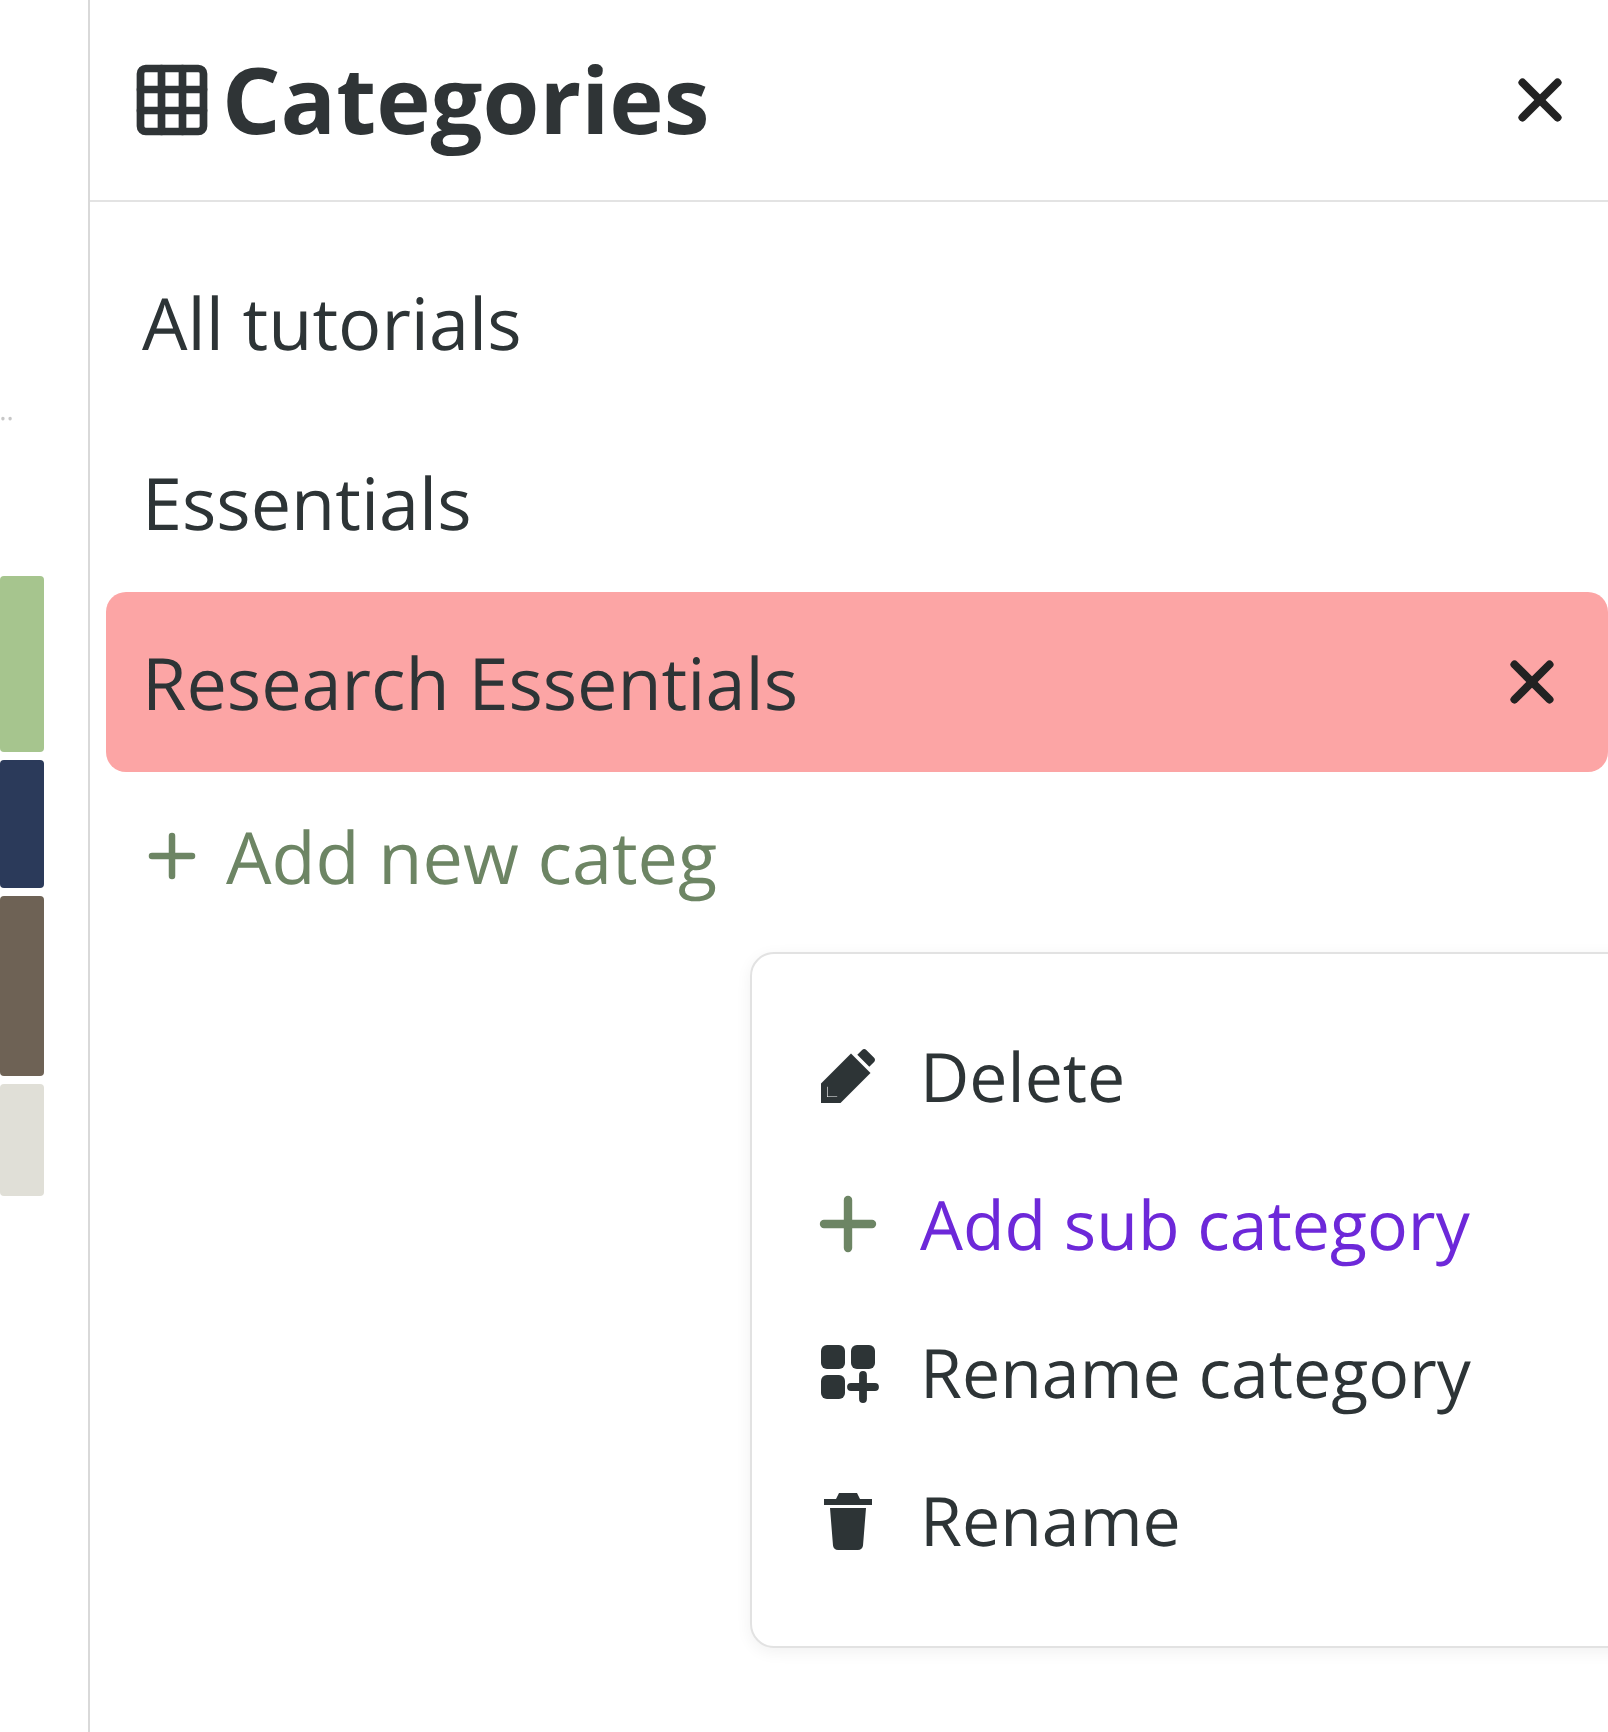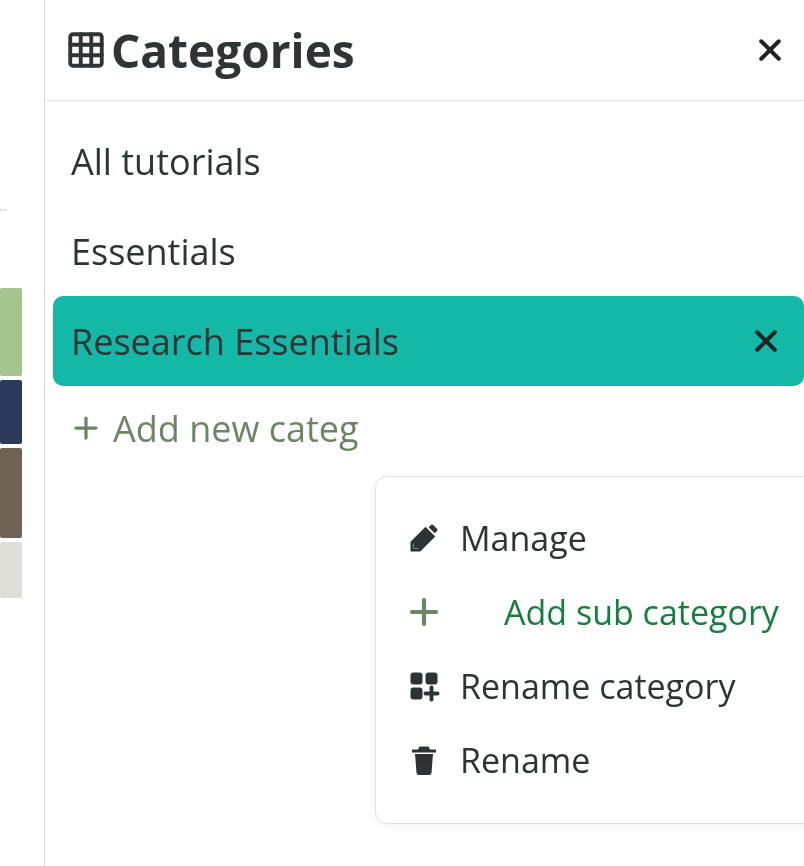--- a/index.html
+++ b/index.html
@@ -103,21 +103,21 @@
     padding: 0 18px;
     display: flex;
     align-items: center;
     justify-content: space-between;
     border-radius: 10px;
     cursor: pointer;
     font-size: 36px;
     color: #2d3436;
   }
   .item.active {
-    background: #14b8a6;
+    background: #fca5a5;
   }
   .item .close-item {
     display: none;
     align-items: center;
     justify-content: center;
     width: 40px;
     height: 40px;
     color: #222;
   }
   .item.active .close-item {
@@ -153,21 +153,21 @@
   }
   .menu .menu-item {
     display: flex;
     align-items: center;
     gap: 18px;
     padding: 14px 6px;
     cursor: pointer;
     font-size: 34px;
     color: #2d3436;
   }
-  .menu .menu-item.greenish span.mi-label { color: #15803d; margin-left: 44px; }
+  .menu .menu-item.greenish span.mi-label { color: #6d28d9; }
   .menu .menu-item svg { flex-shrink: 0; }
   
   svg { display: block; }
 </style>
 </head>
 <body>
 
 <div class="outer">
   <div class="left-strip">
     <div class="ellipsis">…</div>
@@ -235,21 +235,21 @@
     <div class="menu">
       <div class="menu-item">
         <span>
           <svg width="36" height="36" viewBox="0 0 24 24" fill="#2d3436">
             <path d="M4 15.5V20h4.5l9.1-9.1-4.5-4.5L4 15.5z"></path>
             <path d="M20.7 7.3c.4-.4.4-1 0-1.4l-2.6-2.6c-.4-.4-1-.4-1.4 0l-1.6 1.6 4 4 1.6-1.6z"></path>
             <path d="M4 20h4.5v-1.2H5.2V15.5H4V20z" fill="#ffffff"></path>
             <path d="M3 14.5V21h6.5l10-10-6.5-6.5-10 10zM5 19v-3.3l8-8 3.3 3.3-8 8H5z" fill="#2d3436"></path>
           </svg>
         </span>
-        <span class="mi-label">Manage</span>
+        <span class="mi-label">Delete</span>
       </div>
       <div class="menu-item greenish">
         <span>
           <svg width="36" height="36" viewBox="0 0 24 24" fill="none" stroke="#6d8564" stroke-width="2.8" stroke-linecap="round">
             <line x1="12" y1="4" x2="12" y2="20"></line>
             <line x1="4" y1="12" x2="20" y2="12"></line>
           </svg>
         </span>
         <span class="mi-label">Add sub category</span>
       </div>

